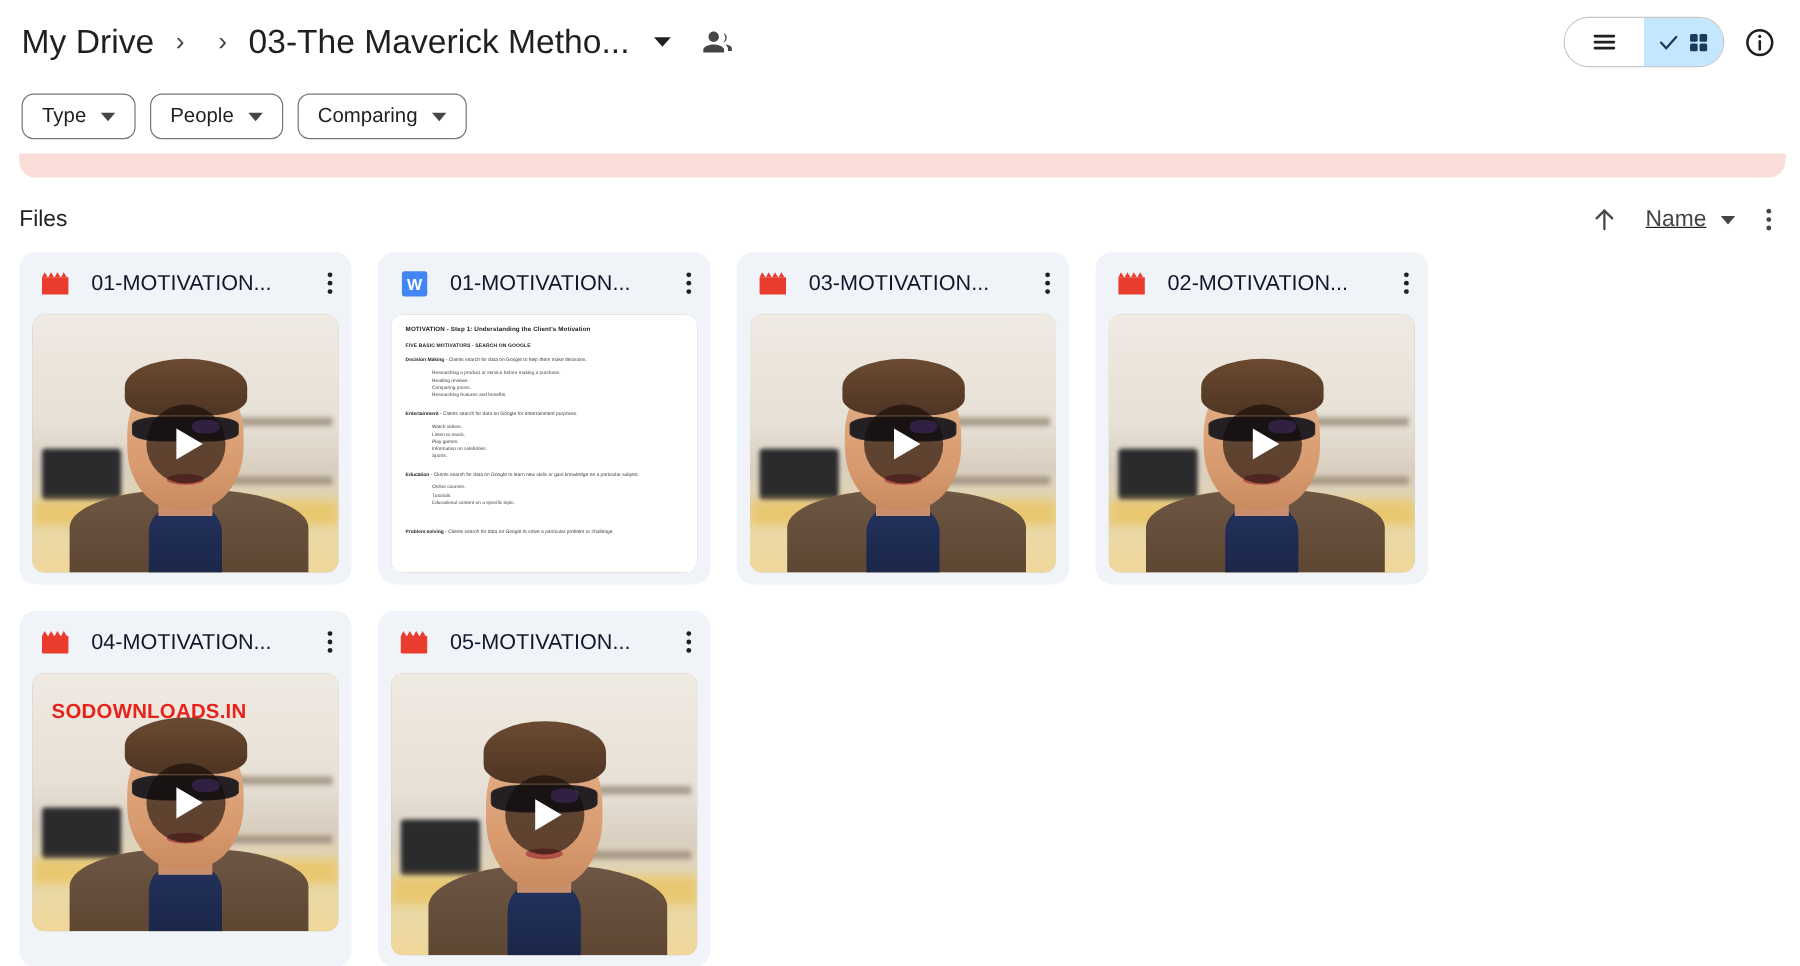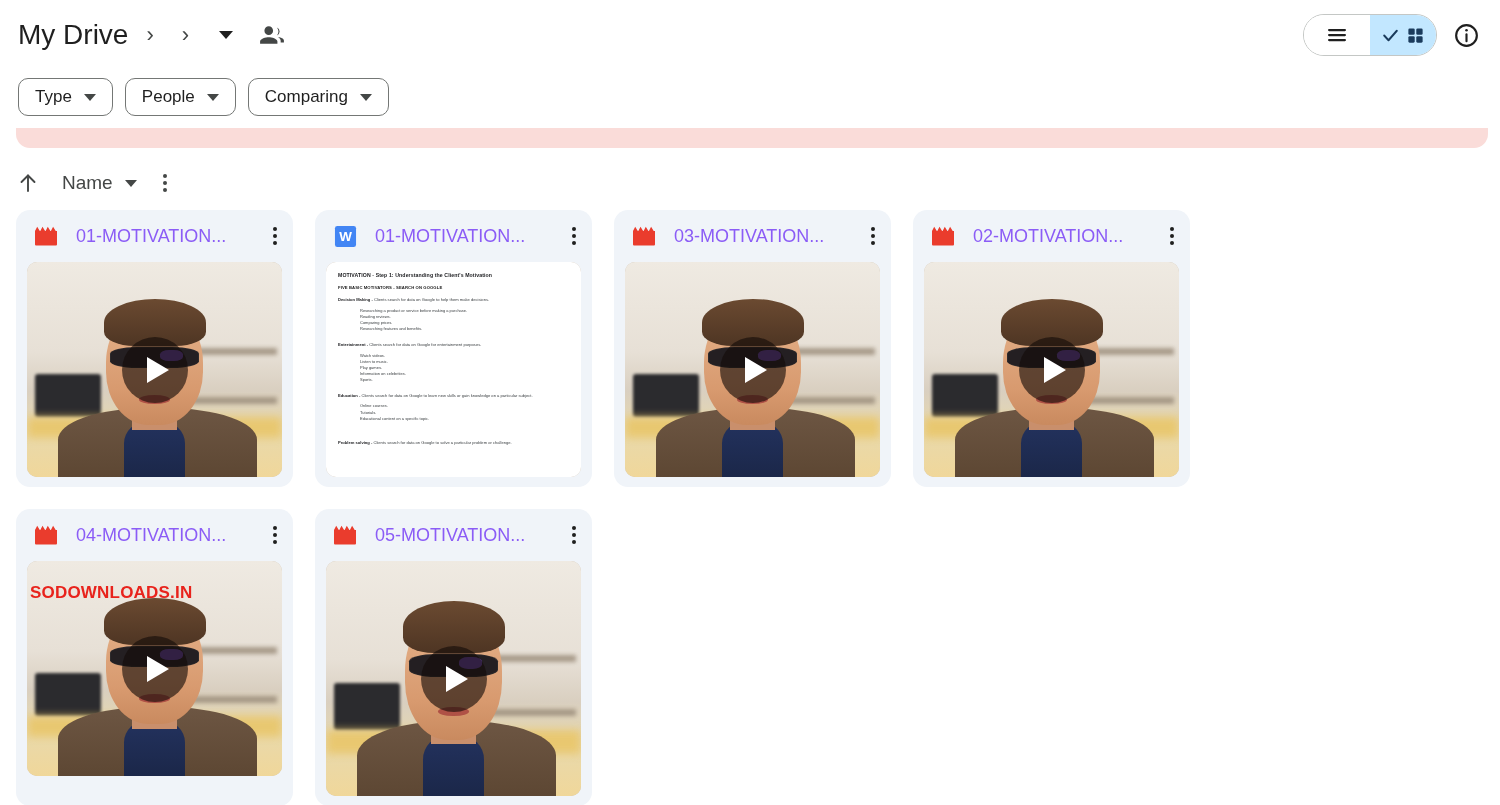--- a/index.html
+++ b/index.html
@@ -92,21 +92,21 @@
     background: #fadcd9;
     border-radius: 0 0 14px 14px;
   }
 
   
   .section-head {
     display: flex; align-items: center;
     padding: 22px 20px 0 16px;
   }
   .section-title { font-size: 19px; color: #1f1f1f; flex: 1; }
-  .sort-controls { display: flex; align-items: center; gap: 22px; }
+  .sort-controls { display: flex; align-items: center; gap: 22px; text-decoration: underline; }
   .sort-arrow { cursor: pointer; display: flex; }
   .sort-name {
     display: flex; align-items: center; gap: 12px;
     font-size: 19px; color: #444746;
     cursor: pointer;
   }
   .dots-vert { display: flex; flex-direction: column; gap: 3px; cursor: pointer; padding: 4px; }
   .dots-vert span { width: 4px; height: 4px; border-radius: 50%; background: #444746; }
 
   
@@ -126,21 +126,21 @@
   }
   .card-head {
     display: flex; align-items: center;
     height: 52px;
     padding: 0 8px 0 18px;
   }
   .file-icon { width: 24px; display: flex; justify-content: center; flex: none; }
   .card-title {
     flex: 1;
     font-size: 18px;
-    color: #8b5cf6;
+    color: #0f172a;
     margin-left: 18px;
     white-space: nowrap;
     overflow: hidden;
     text-overflow: ellipsis;
   }
   .card-menu { display: flex; flex-direction: column; gap: 3px; padding: 8px; cursor: pointer; flex: none; }
   .card-menu span { width: 4px; height: 4px; border-radius: 50%; background: #1f1f1f; }
 
   .thumb {
     position: relative;
@@ -207,21 +207,21 @@
     position: absolute; left: 52%; width: 9%; top: 41%; height: 5%;
     background: #7b4fd0; border-radius: 40%; opacity: .75;
   }
   .scene .lips {
     position: absolute; left: 44%; width: 12%; top: 62%; height: 4%;
     background: #a8453f; border-radius: 50%; opacity: .85;
   }
 
   .watermark {
     position: absolute;
-    left: 3px; top: 22px;
+    left: 16px; top: 22px;
     color: #e8231c;
     font-size: 17px;
     font-weight: bold;
     letter-spacing: .2px;
     white-space: nowrap;
   }
   .play {
     position: absolute; left: 50%; top: 50%;
     transform: translate(-50%, -50%);
     width: 66px; height: 66px;
@@ -254,20 +254,21 @@
   .doc-gap { height: 9px; }
 </style>
 </head>
 <body>
 
 <div class="topbar">
   <div class="crumbs">
     <span class="crumb">My Drive</span>
     <span class="crumb-sep">›</span>
     <span class="crumb-sep">›</span>
+    <span class="crumb">03-The Maverick Metho...</span>
     <span class="crumb-caret"></span>
     <span class="people-icon">
       <svg width="26" height="26" viewBox="0 0 24 24" fill="#444746">
         <path d="M9 12c2.2 0 4-1.8 4-4s-1.8-4-4-4-4 1.8-4 4 1.8 4 4 4zm0 2c-2.7 0-8 1.3-8 4v2h16v-2c0-2.7-5.3-4-8-4zm7.5-8.9a3.9 3.9 0 010 7.3 5.8 5.8 0 000-7.3zM17.6 14c1.6.9 2.4 2 2.4 3.2V19h3v-2c0-1.9-2.9-2.8-5.4-3z"></path>
       </svg>
     </span>
   </div>
 
   <div class="topbar-right">
     <div class="view-toggle">
@@ -311,20 +312,21 @@
   </div>
   <div class="chip">
     <span>Comparing</span>
     <span class="chip-caret"></span>
   </div>
 </div>
 
 <div class="banner"></div>
 
 <div class="section-head">
+  <div class="section-title">Files</div>
   <div class="sort-controls">
     <span class="sort-arrow">
       <svg width="24" height="24" viewBox="0 0 24 24" fill="none" stroke="#444746" stroke-width="1.9" stroke-linecap="round" stroke-linejoin="round">
         <line x1="12" y1="20" x2="12" y2="4.5"></line>
         <polyline points="5.5,11 12,4.5 18.5,11"></polyline>
       </svg>
     </span>
     <span class="sort-name">
       <span>Name</span>
       <span class="chip-caret"></span>

